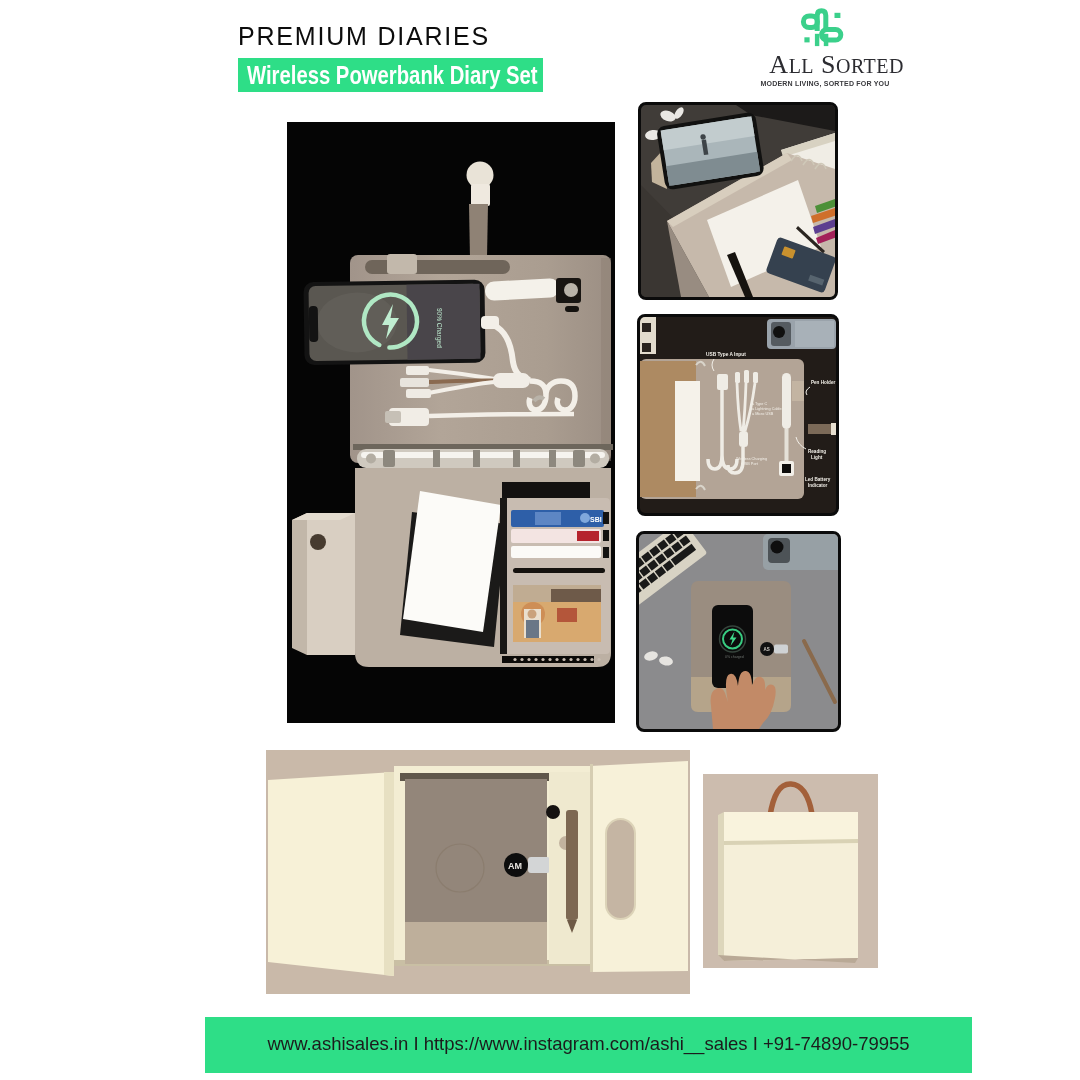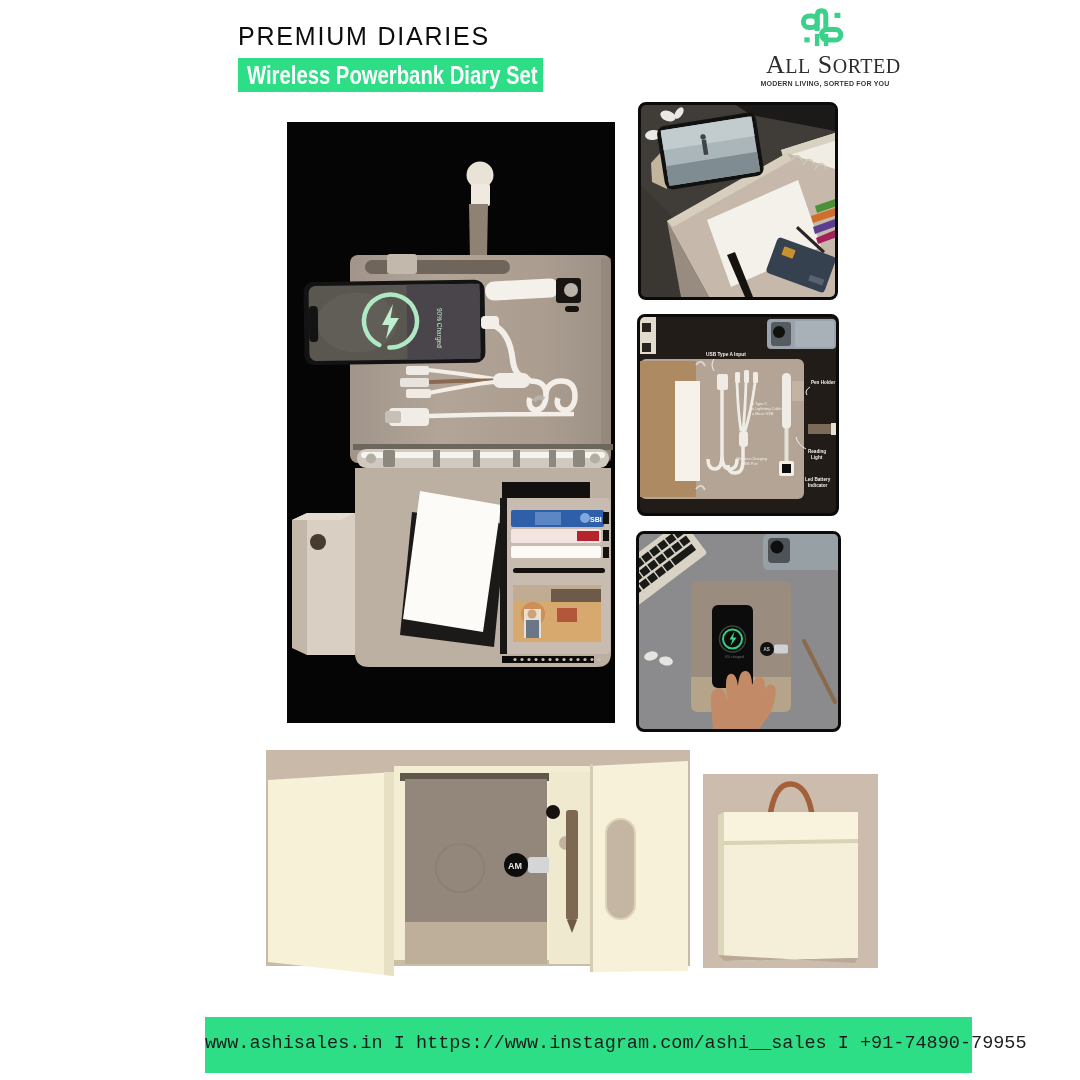--- a/index.html
+++ b/index.html
@@ -31,21 +31,21 @@
       <rect x="16.9" y="35.8" width="4.4" height="12.3"></rect>
 
       <rect x="25.8" y="35.8" width="4.5" height="12.3"></rect>
 
       <rect x="36.5" y="14.8" width="5.9" height="5.2"></rect>
 
       <rect x="6.4" y="39.3" width="5.2" height="5.1"></rect>
     </g>
   </svg>
 
-  <div class="abs" style="left:16px;top:53px;width:150px;text-align:left;font-family:'Liberation Serif',serif;color:#2c2c31;font-size:26px;line-height:24px;letter-spacing:0.5px;white-space:nowrap;">A<span style="font-size:20px;">LL</span> S<span style="font-size:20px;">ORTED</span></div>
+  <div class="abs" style="left:4px;top:53px;width:150px;text-align:right;font-family:'Liberation Serif',serif;color:#2c2c31;font-size:26px;line-height:24px;letter-spacing:0.5px;white-space:nowrap;">A<span style="font-size:20px;">LL</span> S<span style="font-size:20px;">ORTED</span></div>
 
   <div class="abs" style="left:0px;top:79px;width:150px;text-align:center;font-size:8px;font-weight:bold;color:#3a3a3e;letter-spacing:0.2px;white-space:nowrap;transform:scaleX(0.88);">MODERN LIVING, SORTED FOR YOU</div>
 </div>
 
 <div class="abs" style="left:287px;top:122px;width:328px;height:601px;background:#050505;">
 <svg width="328" height="601" viewBox="0 0 328 601">
 
   <circle cx="193" cy="53" r="13.5" fill="#e9e3d7"></circle>
 
   <rect x="184" y="62" width="19" height="22" rx="2" fill="#efe9df"></rect>
@@ -421,21 +421,21 @@
 
   <g fill="#e6e4e0">
     <ellipse cx="12" cy="122" rx="7" ry="4.5" transform="rotate(-15 12 122)"></ellipse>
     <ellipse cx="27" cy="127" rx="7" ry="4.5" transform="rotate(10 27 127)"></ellipse>
   </g>
 
   <line x1="165" y1="107" x2="196" y2="168" stroke="#8a6a4c" stroke-width="4" stroke-linecap="round"></line>
 </svg>
 </div>
 
-<div class="abs" style="left:266px;top:750px;width:424px;height:216px;background:#c9b9a9;">
+<div class="abs" style="left:266px;top:750px;width:424px;height:244px;background:#c9b9a9;">
 <svg width="424" height="232" viewBox="0 0 424 232">
 
   <polygon points="2,30 128,22 128,226 2,212" fill="#f7f1d7"></polygon>
 
   <polygon points="118,22 128,22 128,226 118,225" fill="#e7e0c2"></polygon>
 
   <rect x="128" y="16" width="196" height="200" fill="#f3edd3"></rect>
 
   <rect x="134" y="23" width="152" height="8" fill="#60574b"></rect>
 
@@ -487,13 +487,13 @@
   <polygon points="21,69 155,67 155,184 21,187" fill="#f5efd9"></polygon>
 
   <polygon points="21,67 155,65 155,69 21,71" fill="#d9d2b5"></polygon>
 
   <polygon points="15,181 21,187 155,184 152,189" fill="#b9a996"></polygon>
 </svg>
 </div>
 
 <div class="abs" style="left:205px;top:1017px;width:767px;height:56px;background:#2ede87;"></div>
 
-<div class="abs" style="left:205px;top:1017px;width:767px;height:56px;color:#1c1c1c;font-size:18.5px;line-height:54px;white-space:nowrap;font-family:Liberation Mono, monospace;">www.ashisales.in I https://www.instagram.com/ashi__sales I +91-74890-79955</div>
+<div class="abs" style="left:205px;top:1017px;width:767px;height:56px;color:#1c1c1c;font-size:18.5px;text-align:center;line-height:54px;white-space:nowrap;">www.ashisales.in I https://www.instagram.com/ashi__sales I +91-74890-79955</div>
 
 </body></html>

